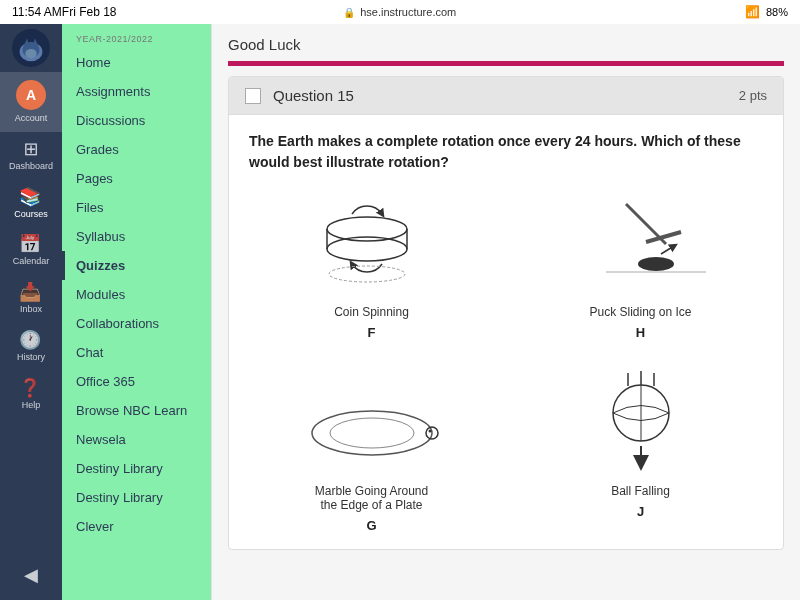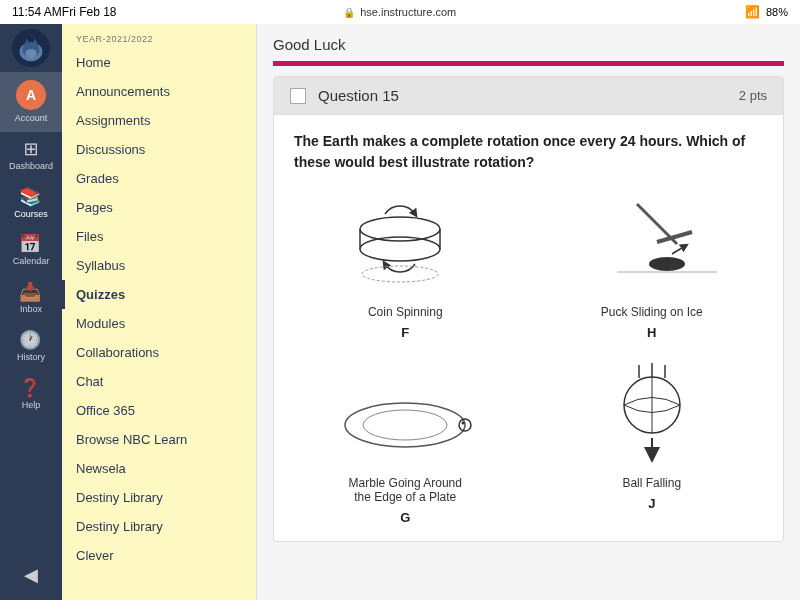--- a/index.html
+++ b/index.html
@@ -78,22 +78,22 @@
       font-size: 14px;
       font-weight: bold;
     }
     .nav-bottom {
       margin-top: auto;
       padding-bottom: 8px;
     }
 
     
     .course-nav {
-      width: 195px;
-      background: #fef9c3;
+      width: 150px;
+      background: #86efac;
       border-right: 1px solid #e0e0e0;
       overflow-y: auto;
       flex-shrink: 0;
     }
     .course-year {
       font-size: 9px;
       color: #777;
       padding: 10px 14px 4px;
       letter-spacing: 0.5px;
       text-transform: uppercase;
@@ -168,21 +168,21 @@
     .question-text {
       font-size: 14px;
       font-weight: 600;
       color: #222;
       margin-bottom: 16px;
       line-height: 1.5;
     }
     .answer-grid {
       display: grid;
       grid-template-columns: 1fr 1fr;
-      gap: 20px 24px;
+      gap: 28px 24px;
     }
     .answer-item {
       display: flex;
       flex-direction: column;
       align-items: center;
       gap: 6px;
     }
     .answer-image {
       width: 160px;
       height: 110px;
@@ -277,21 +277,20 @@
       <div class="nav-icon-item">
         <span class="icon-shape">◀</span>
       </div>
     </div>
   </div>
 
   <div class="course-nav">
     <div class="course-year">YEAR-2021/2022</div>
 
     <a class="course-nav-item">Home</a>
-    <a class="course-nav-item">Announcements</a>
     <a class="course-nav-item">Assignments</a>
     <a class="course-nav-item">Discussions</a>
     <a class="course-nav-item">Grades</a>
     <a class="course-nav-item">Pages</a>
     <a class="course-nav-item">Files</a>
     <a class="course-nav-item">Syllabus</a>
     <a class="course-nav-item active">Quizzes</a>
     <a class="course-nav-item">Modules</a>
     <a class="course-nav-item">Collaborations</a>
     <a class="course-nav-item">Chat</a>

